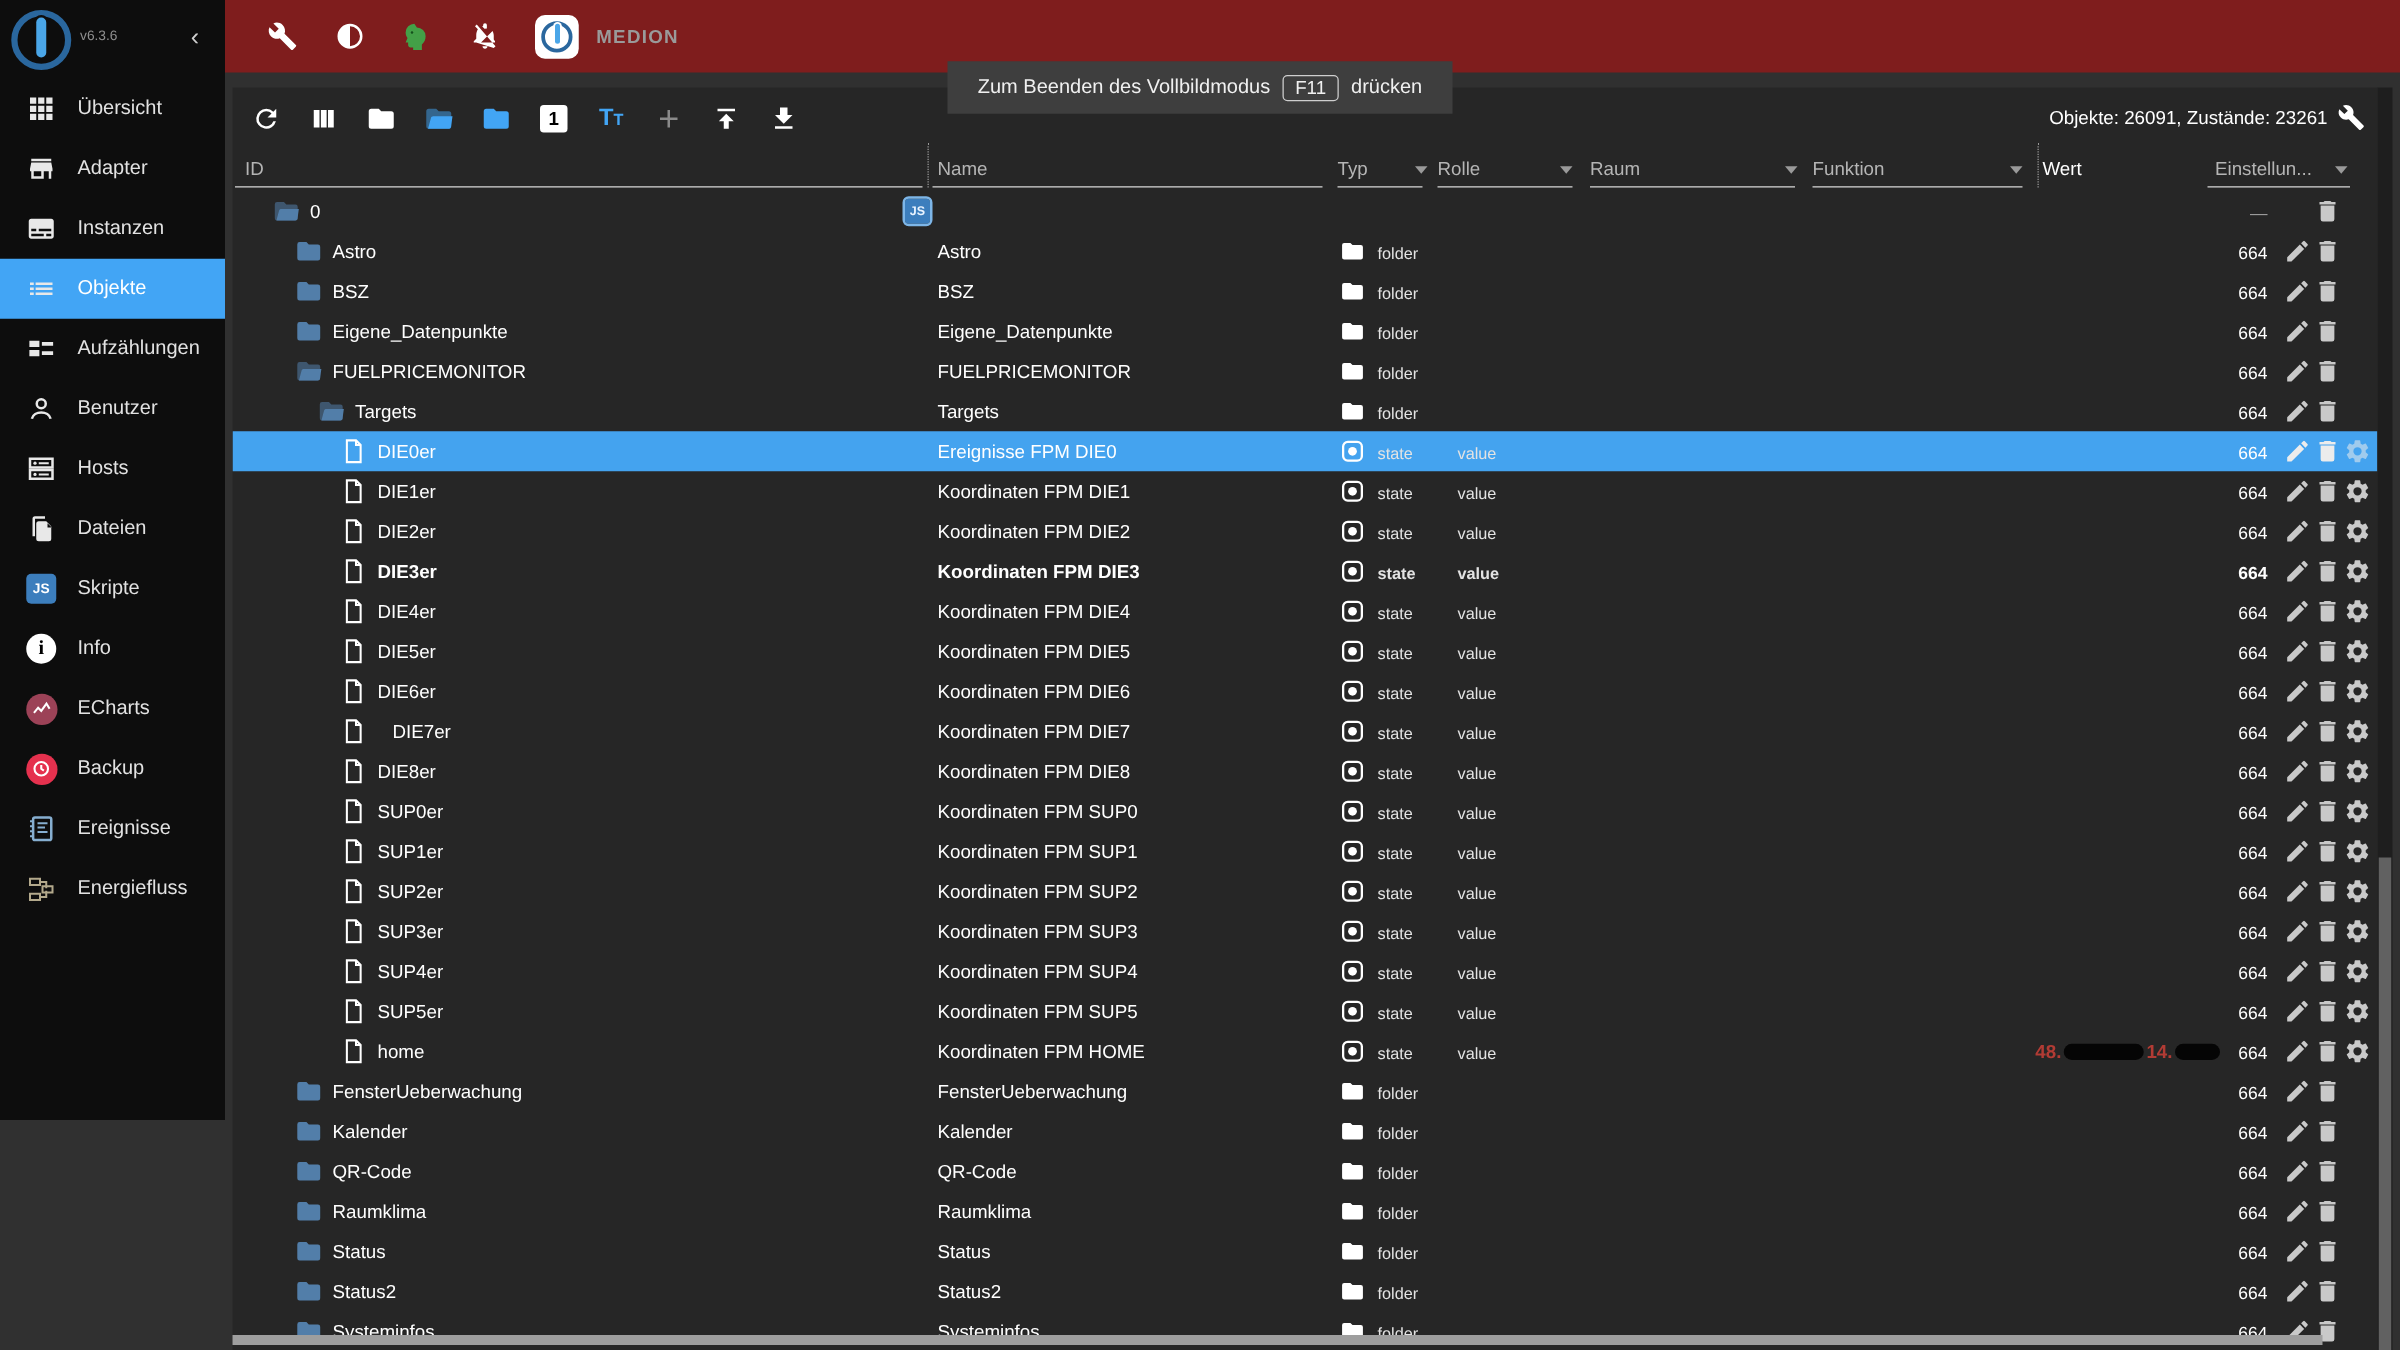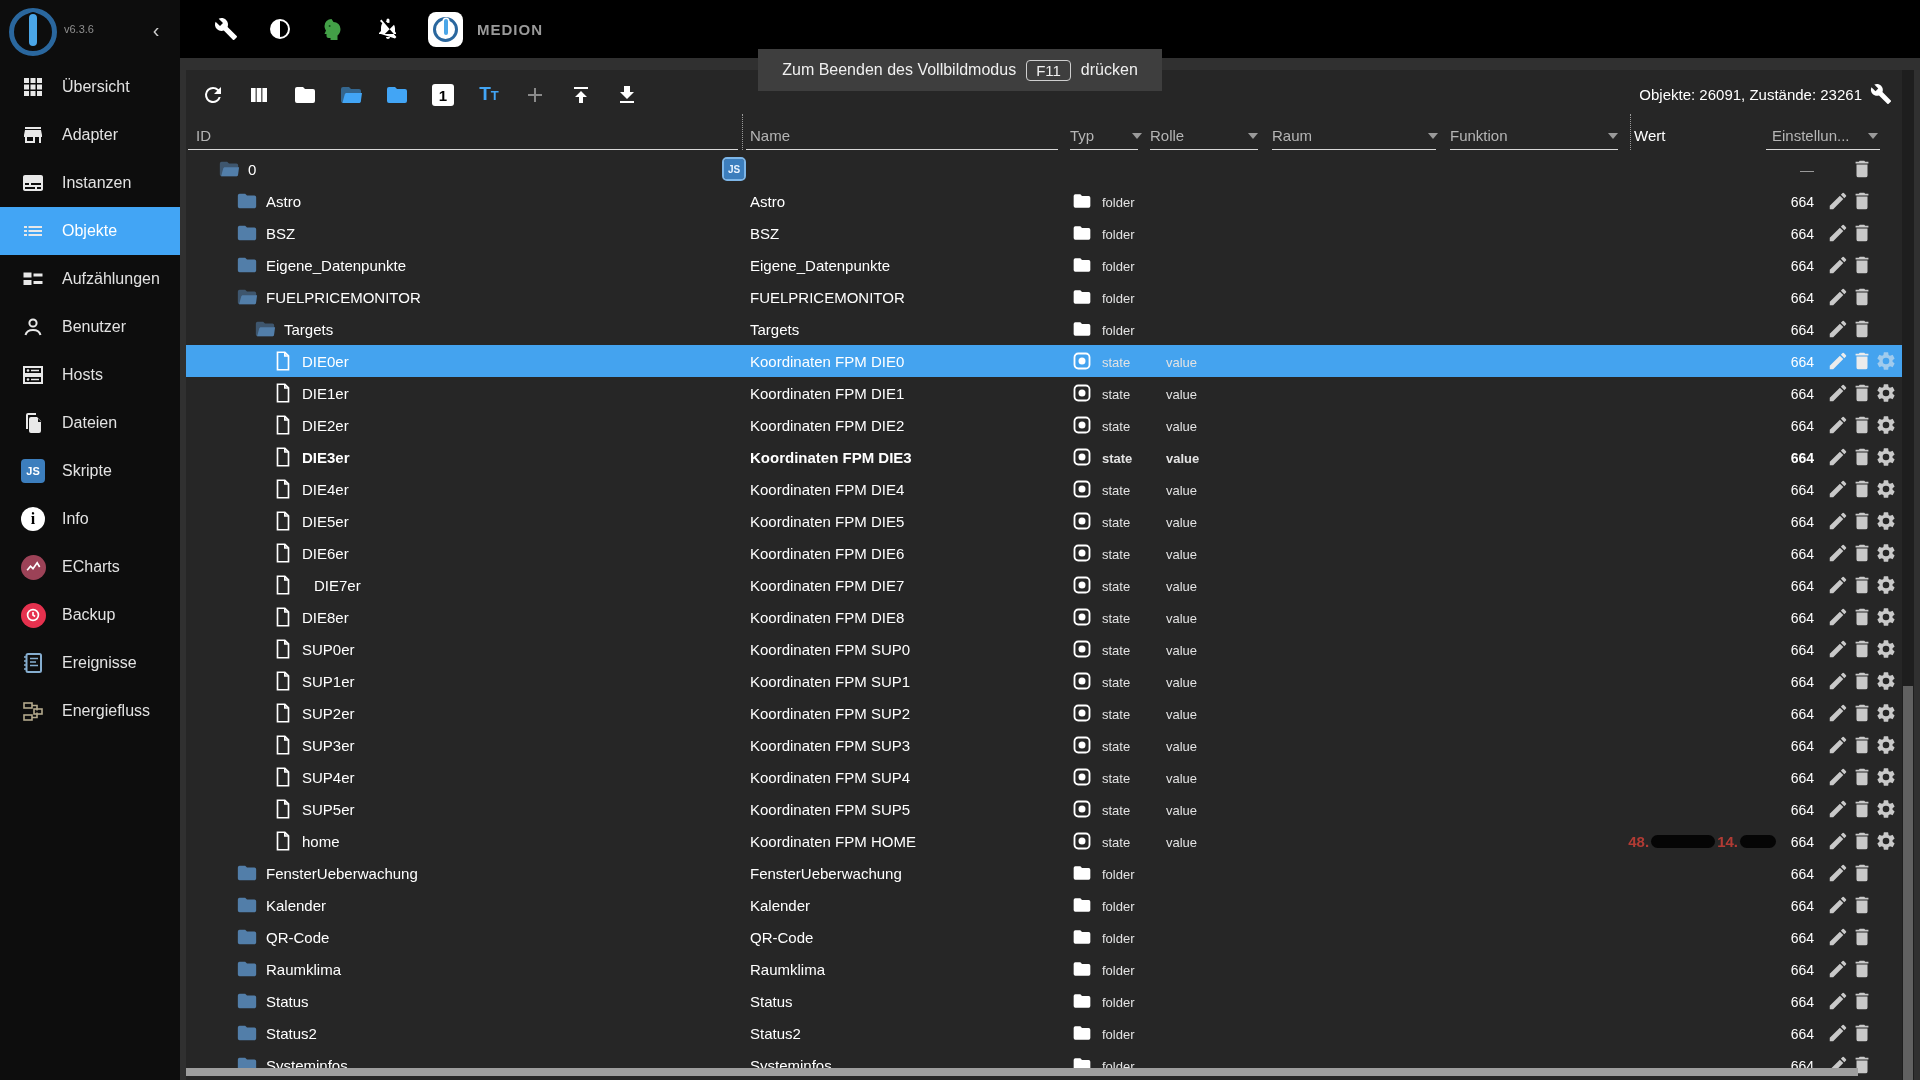--- a/index.html
+++ b/index.html
@@ -1,21 +1,21 @@
 <!DOCTYPE html>
 <html><head>
 <meta charset="utf-8">
 <style>
   * { margin:0; padding:0; box-sizing:border-box; }
   html,body { width:1920px; height:1080px; overflow:hidden; background:#303030;
               font-family:"Liberation Sans", sans-serif; }
   .stage { position:relative; width:1920px; height:1080px; background:#303030; }
 
   
-  .sidebar { position:absolute; left:0; top:0; width:180px; height:1080px; background:#0d0d0d; z-index:5; }
+  .sidebar { position:absolute; left:0; top:0; width:180px; height:896px; background:#0d0d0d; z-index:5; }
   .logo-area { position:relative; height:64px; }
   .biglogo { position:absolute; left:6px; top:5px; width:54px; height:54px; }
   .biglogo .ring { position:absolute; left:3px; top:3px; width:48px; height:48px;
                    border:5px solid #2a679e; border-radius:50%; }
   .biglogo .bar { position:absolute; left:23px; top:9px; width:8px; height:32px;
                   background:#4aa6e8; border-radius:4px; box-shadow:0 0 0 2px #0d0d0d; }
   .version { position:absolute; left:64px; top:23px; font-size:11px; color:#8f8f8f; }
   .collapse { position:absolute; right:14px; top:18px; width:20px; height:24px; color:#cfcfcf;
               font-size:20px; line-height:24px; text-align:center; cursor:pointer; }
   .menu { position:absolute; top:63px; left:0; right:0; }
@@ -27,21 +27,21 @@
   .side-item svg { width:24px; height:24px; }
   .badge { display:flex; align-items:center; justify-content:center; border-radius:4px;
            font-weight:bold; }
   .b-js { width:24px; height:24px; background:#3c7ebd; color:#fff; font-size:11px; }
   .b-info { width:24px; height:24px; background:#ffffff; color:#000; border-radius:50%;
             font-family:"Liberation Serif", serif; font-size:16px; }
   .b-echarts { width:25px; height:25px; background:#9c4257; border-radius:50%; }
   .b-backup { width:25px; height:25px; background:#e5314e; border-radius:50%; }
 
   
-  .appbar { position:absolute; left:180px; top:0; width:1740px; height:58px; background:#000000; }
+  .appbar { position:absolute; left:180px; top:0; width:1740px; height:58px; background:#7f1d1d; }
   .appbar-inner { display:flex; align-items:center; height:58px; padding-left:32px; gap:26px; }
   .ab-btn { width:28px; height:28px; display:flex; align-items:center; justify-content:center;
             color:#ffffff; cursor:pointer; background:none; border:none; }
   .ab-btn svg { width:24px; height:24px; }
   .host-btn { display:flex; align-items:center; gap:14px; cursor:pointer; background:none; border:none; }
   .host-logo { width:35px; height:35px; background:#fff; border-radius:8px; position:relative; }
   .host-logo .ring { position:absolute; left:5px; top:5px; width:25px; height:25px;
                      border:3px solid #2a679e; border-radius:50%; }
   .host-logo .bar { position:absolute; left:15.5px; top:7px; width:4px; height:16px;
                     background:#4aa6e8; border-radius:2px; box-shadow:0 0 0 1.5px #ffffff; }
@@ -477,21 +477,21 @@
           <span class="act trash" style="left: 1665px;"><svg viewBox="0 0 24 24" style="width:22px;height:22px">
               <path fill="currentColor" d="M6 19a2 2 0 0 0 2 2h8a2 2 0 0 0 2-2V7H6v12zM19 4h-3.5l-1-1h-5l-1 1H5v2h14V4z"></path>
             </svg></span>
         </div>
         <div class="row selected" style="top: 192px;">
           <span class="tree-ico doc" style="left: 86px;"><svg viewBox="0 0 24 24" style="width:22px;height:22px">
               <path d="M6 2.5h8l4 4V21.5H6z" fill="none" stroke="currentColor" stroke-width="1.8"></path>
               <path d="M14 2.5v4h4" fill="none" stroke="currentColor" stroke-width="1.8"></path>
             </svg></span>
           <span class="rid" style="left: 116px;">DIE0er</span>
-          <span class="rname">Koordinaten FPM DIE0</span>
+          <span class="rname">Ereignisse FPM DIE0</span>
           <span class="rtyp-ico"><svg viewBox="0 0 24 24" style="width:20px;height:20px">
               <rect x="3" y="3" width="18" height="18" rx="4.5" fill="none" stroke="currentColor" stroke-width="2.2"></rect>
               <circle cx="12" cy="12" r="4.2" fill="currentColor"></circle>
             </svg></span>
           <span class="rtyp">state</span>
           <span class="rrole">value</span>
           <span class="racl">664</span>
           <span class="act edit" style="left: 1641px;"><svg viewBox="0 0 24 24" style="width:22px;height:22px">
               <path fill="currentColor" d="M3 17.25V21h3.75L17.81 9.94l-3.75-3.75L3 17.25zM20.71 7.04a1 1 0 0 0 0-1.41l-2.34-2.34a1 1 0 0 0-1.41 0l-1.83 1.83 3.75 3.75 1.83-1.83z"></path>
             </svg></span>

